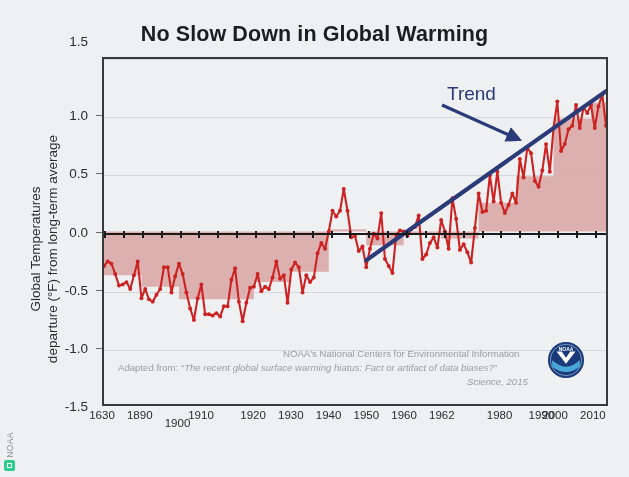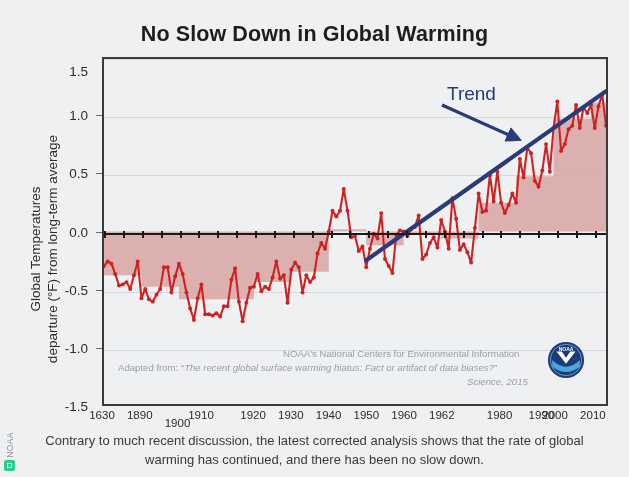--- a/index.html
+++ b/index.html
@@ -224,21 +224,21 @@
       <div class="ytick-label" style="top: 347.833px;">-1.0</div>
       <div class="ytick-mark" style="top: 347.833px;"></div>
       <div class="ytick-label" style="top: 289.667px;">-0.5</div>
       <div class="ytick-mark" style="top: 289.667px;"></div>
       <div class="ytick-label" style="top: 231.5px;">0.0</div>
       <div class="ytick-mark" style="top: 231.5px;"></div>
       <div class="ytick-label" style="top: 173.333px;">0.5</div>
       <div class="ytick-mark" style="top: 173.333px;"></div>
       <div class="ytick-label" style="top: 115.167px;">1.0</div>
       <div class="ytick-mark" style="top: 115.167px;"></div>
-      <div class="ytick-label" style="top: 71px;">1.5</div>
+      <div class="ytick-label" style="top: 41px;">1.5</div>
     </div>
 
   <div id="xaxis-holder">
       <div class="xtick-label" style="left: 102px;">1630</div>
       <div class="xtick-label" style="left: 139.761px;">1890</div>
       <div class="xtick-label" style="left: 177.522px; margin-top: 8px;">1900</div>
       <div class="xtick-label" style="left: 201px;">1910</div>
       <div class="xtick-label" style="left: 253.045px;">1920</div>
       <div class="xtick-label" style="left: 290.806px;">1930</div>
       <div class="xtick-label" style="left: 328.567px;">1940</div>
@@ -453,23 +453,19 @@
 
   <svg class="noaa-logo" viewBox="0 0 40 40">
     <circle cx="20" cy="20" r="19" fill="#1b3a7a"></circle>
     <circle cx="20" cy="20" r="16.5" fill="none" stroke="#8fb4d8" stroke-width="0.8"></circle>
     <path d="M5 22 a15 15 0 0 0 30 0 a15 15 0 0 1 -30 0 z" fill="#1b3a7a"></path>
     <path d="M5.5 20 Q20 34 34.5 20 L34.5 27 Q20 38 5.5 27 Z" fill="#4aa8d8"></path>
     <path d="M10 11 L20 24 L30 11 L24.5 11 L20 17.5 L15.5 11 Z" fill="#ffffff"></path>
     <text x="20" y="10" font-size="5.2" fill="#ffffff" text-anchor="middle" font-family="Liberation Sans, sans-serif" font-weight="bold">NOAA</text>
   </svg>
 
-  <div class="caption">
-    <span>Contrary to much recent discussion, the latest corrected analysis shows that the rate</span>
-    <span>of global warming has continued, and there has been no slow down.</span>
-  </div>
 
   <div class="watermark">
     <div class="watermark-text">NOAA</div>
     <div class="watermark-badge"></div>
   </div>
 
 </div>
 
 </body></html>

